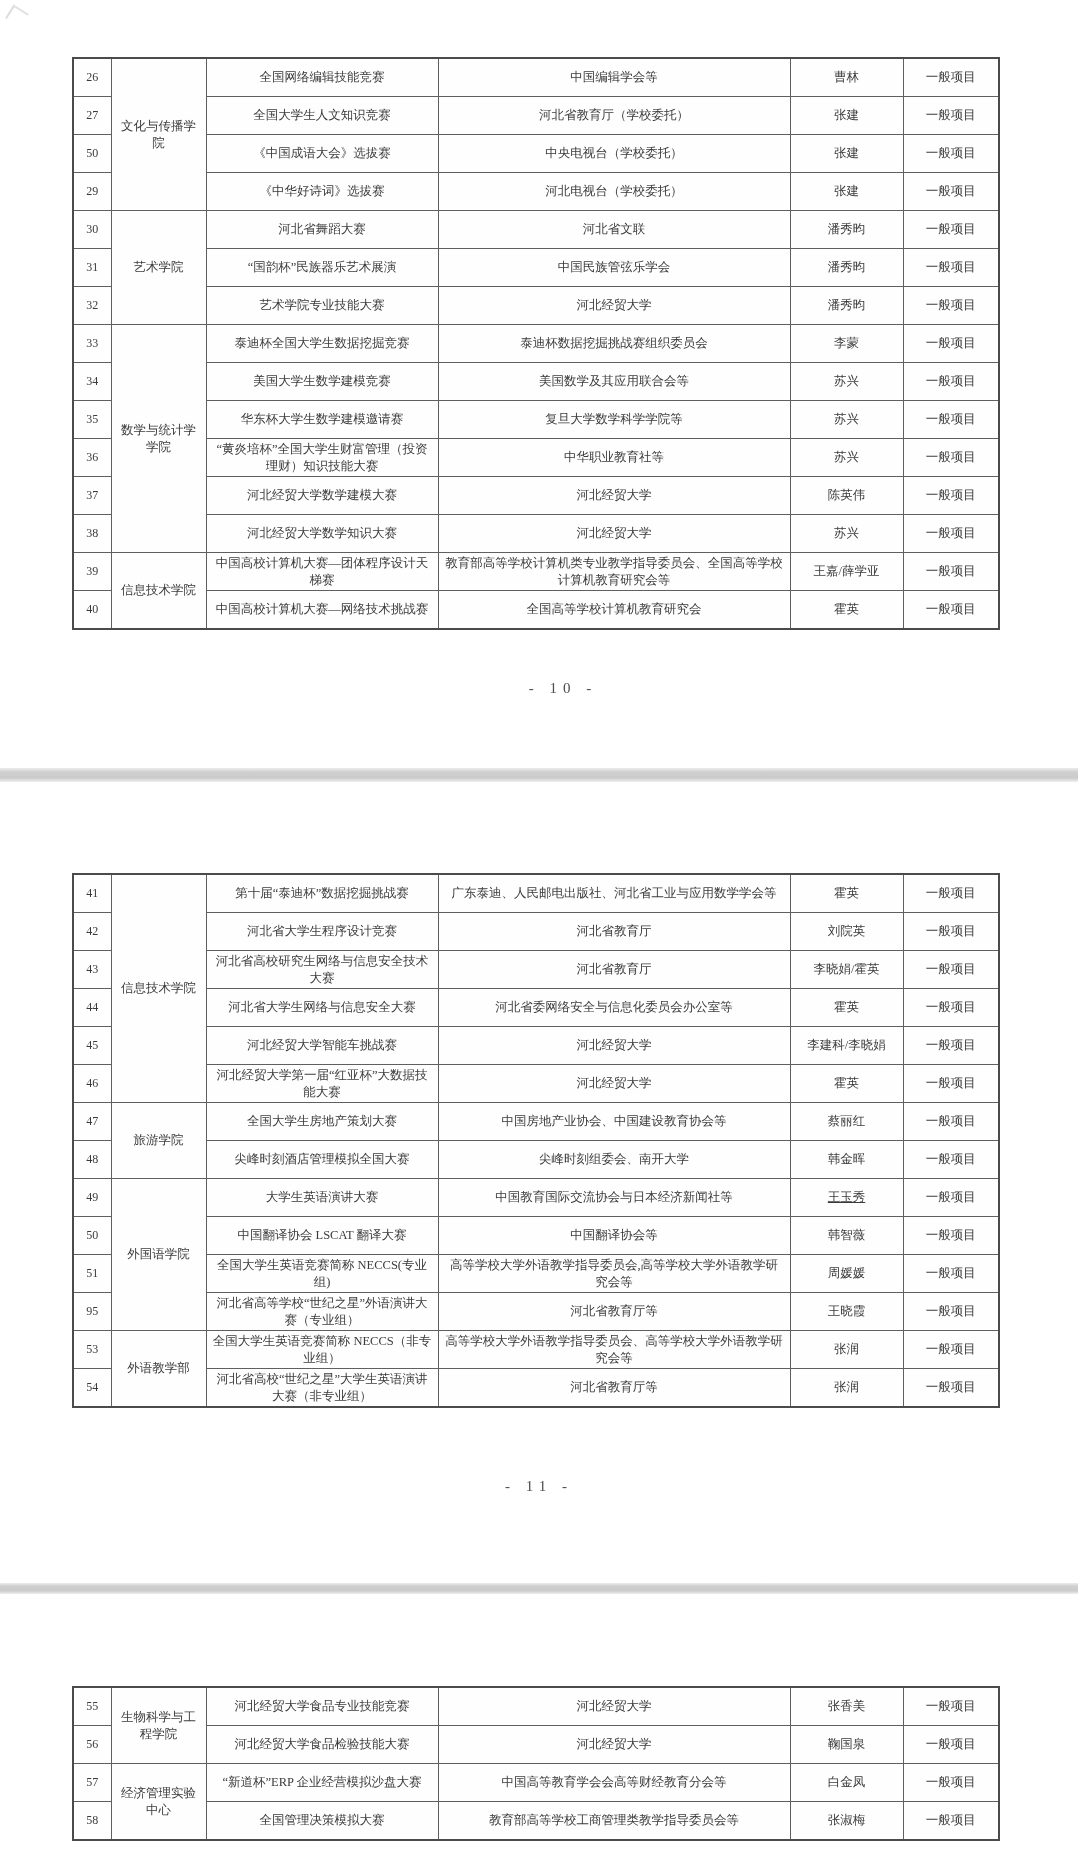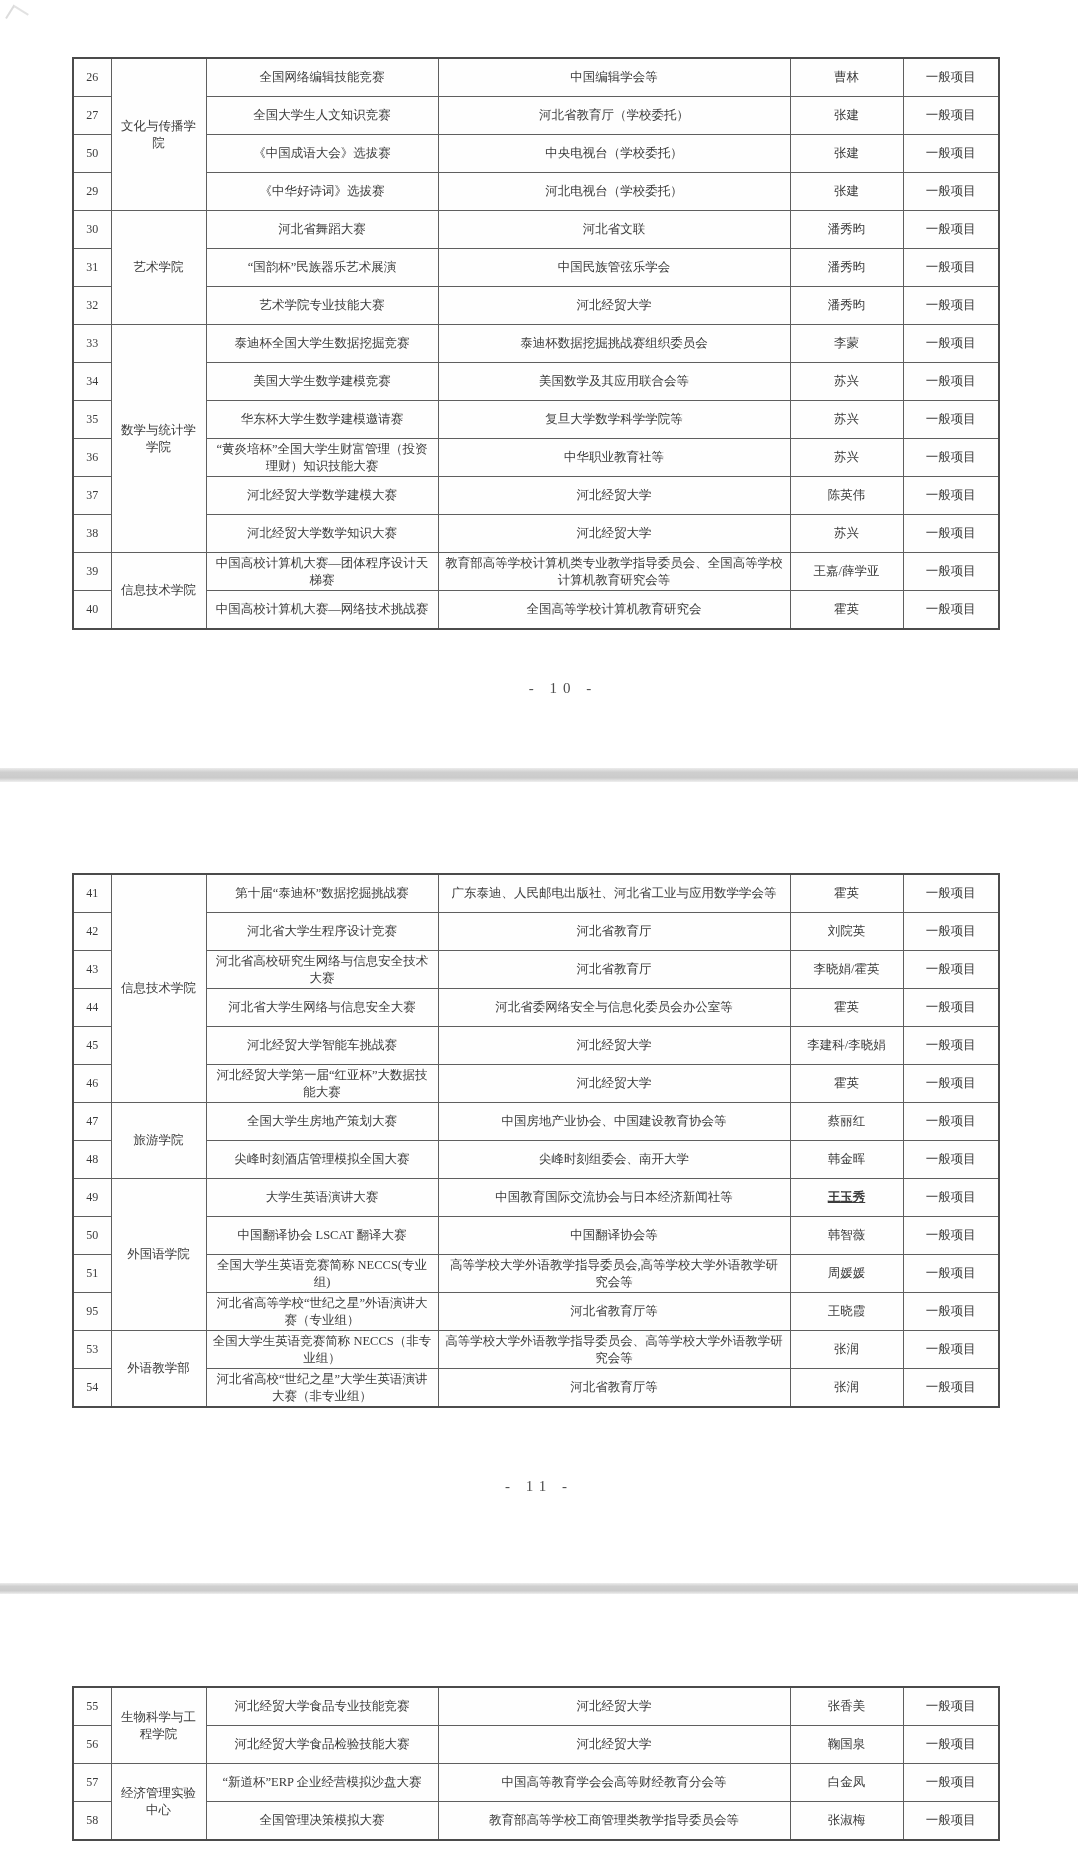--- a/index.html
+++ b/index.html
@@ -28,21 +28,21 @@
     vertical-align:middle;word-break:break-all;
     color:#3b3b3b;
   }
   col.c-num{width:38px;}
   col.c-college{width:95px;}
   col.c-comp{width:232px;}
   col.c-org{width:352px;}
   col.c-leader{width:113px;}
   col.c-type{width:96px;}
   td.num{font-family:"Liberation Serif","DejaVu Serif",serif;font-size:12px;}
-  td.u-line{text-decoration:underline;font-weight:bold;}
+  td.u-line{text-decoration:underline;}
   .page-number{
     position:absolute;left:0;width:1078px;text-align:center;
     font-size:15px;color:#4d4d4d;letter-spacing:6px;
   }
   .separator-band{
     position:absolute;left:0;width:1078px;
     background:linear-gradient(#ececec 0%,#cfcfcf 30%,#cbcbcb 70%,#efefef 100%);
   }
   #band-1{top:768px;height:14px;}
   #band-2{top:1583px;height:11px;}

